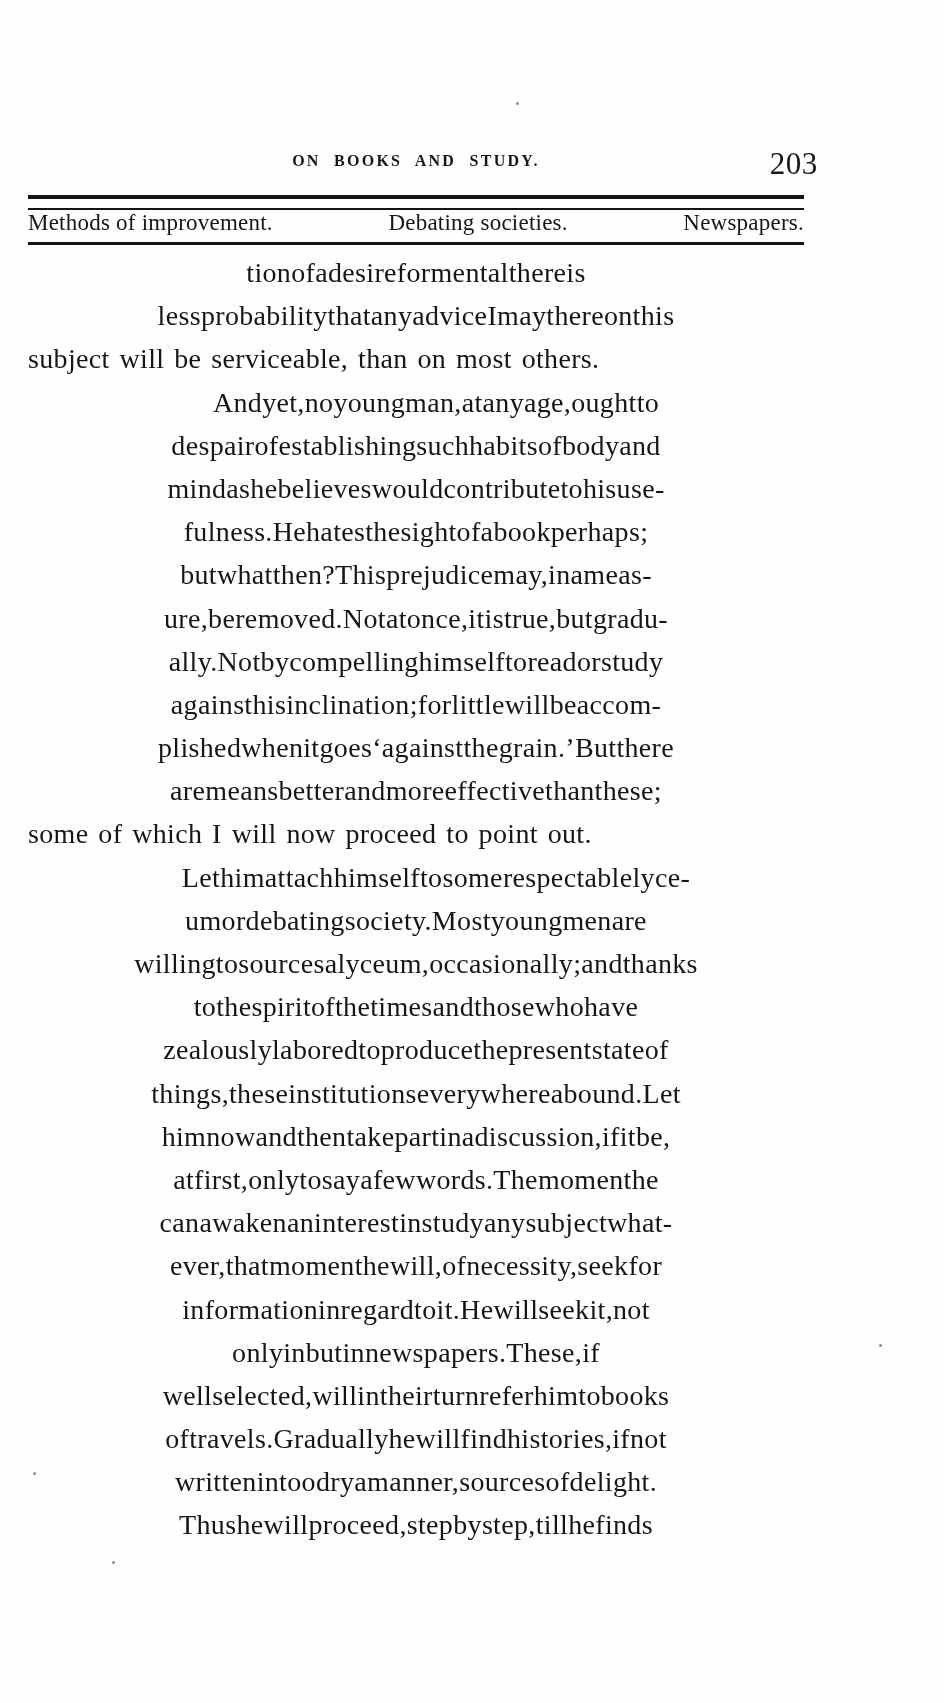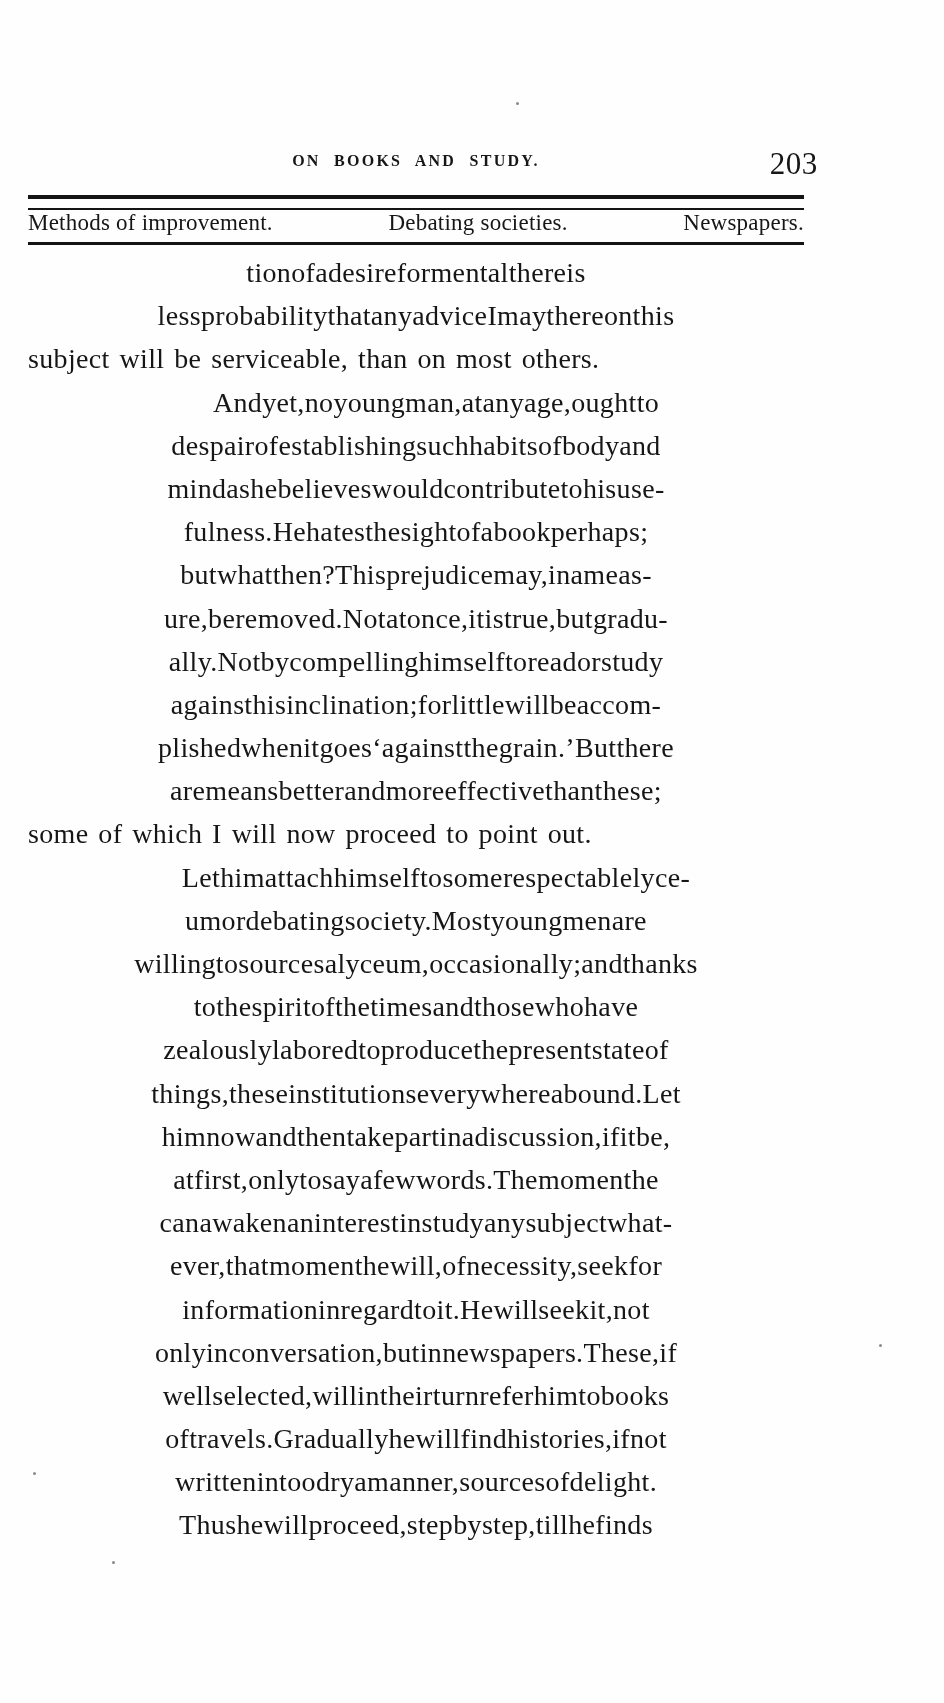--- a/index.html
+++ b/index.html
@@ -336,21 +336,20 @@
         <span>it.</span>
         <span>He</span>
         <span>will</span>
         <span>seek</span>
         <span>it,</span>
         <span>not</span>
       </div>
       <div class="line just">
         <span>only</span>
         <span>in</span>
-        <span>conversation,</span>
         <span>but</span>
         <span>in</span>
         <span>newspapers.</span>
         <span>These,</span>
         <span>if</span>
       </div>
       <div class="line just">
         <span>well</span>
         <span>selected,</span>
         <span>will</span>

